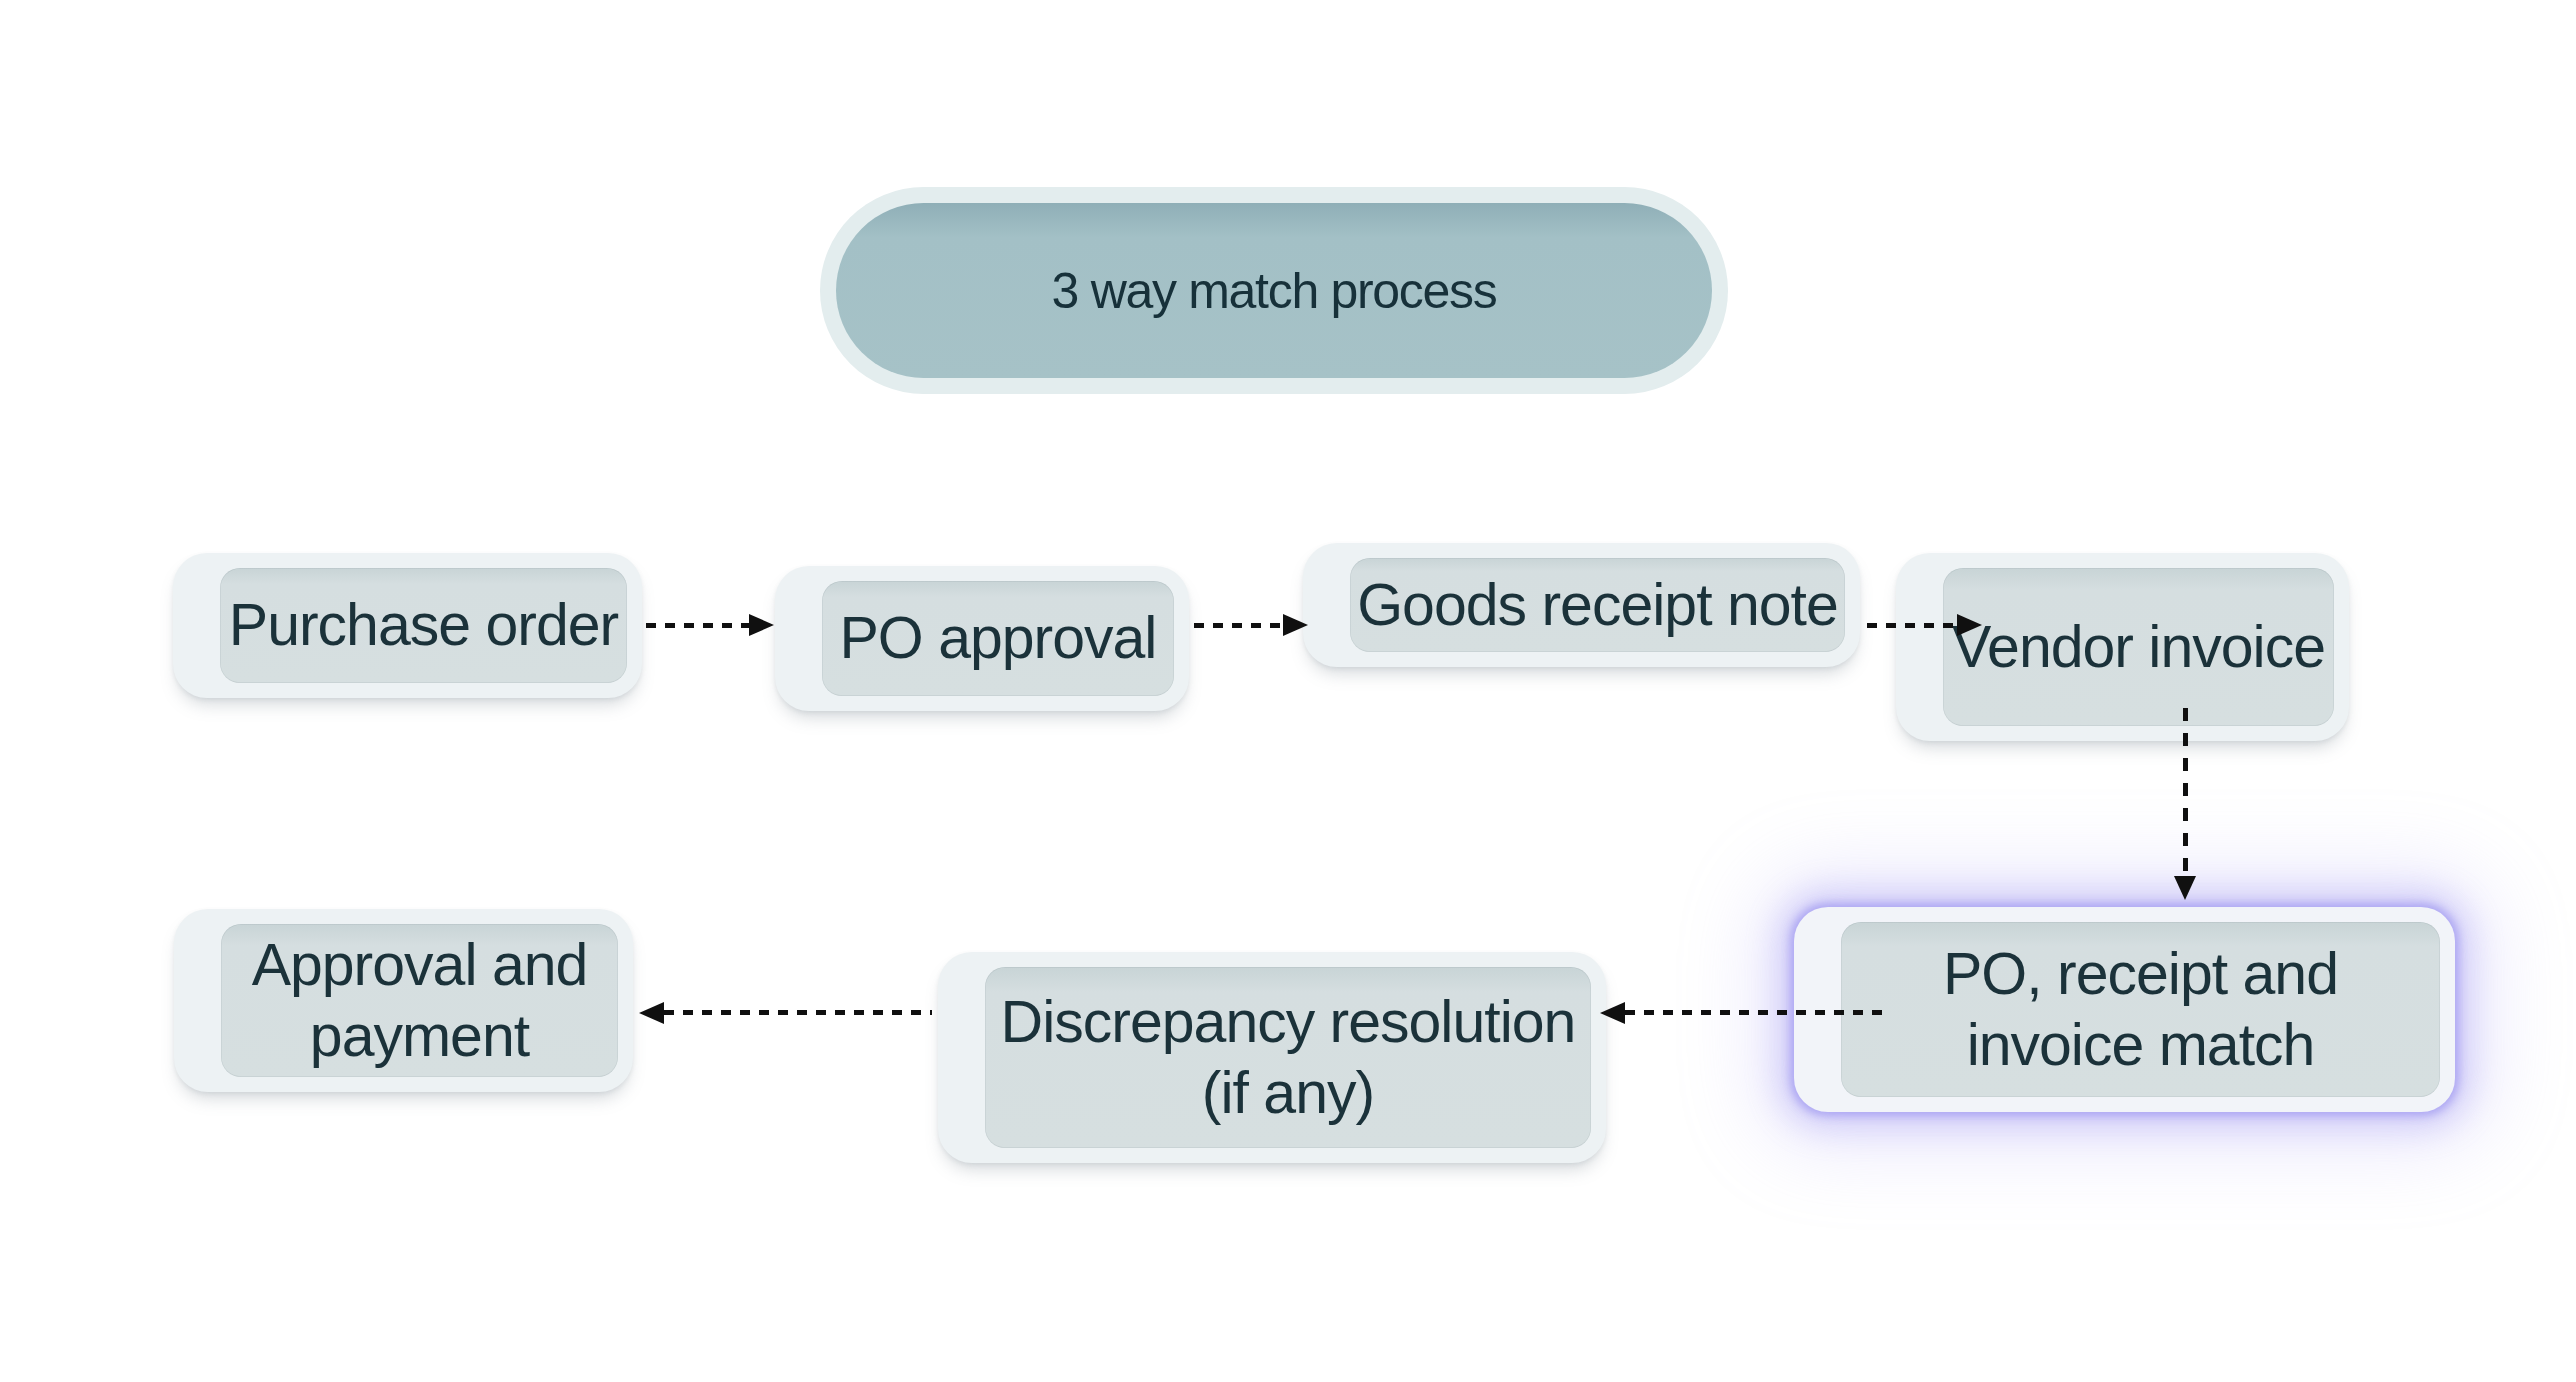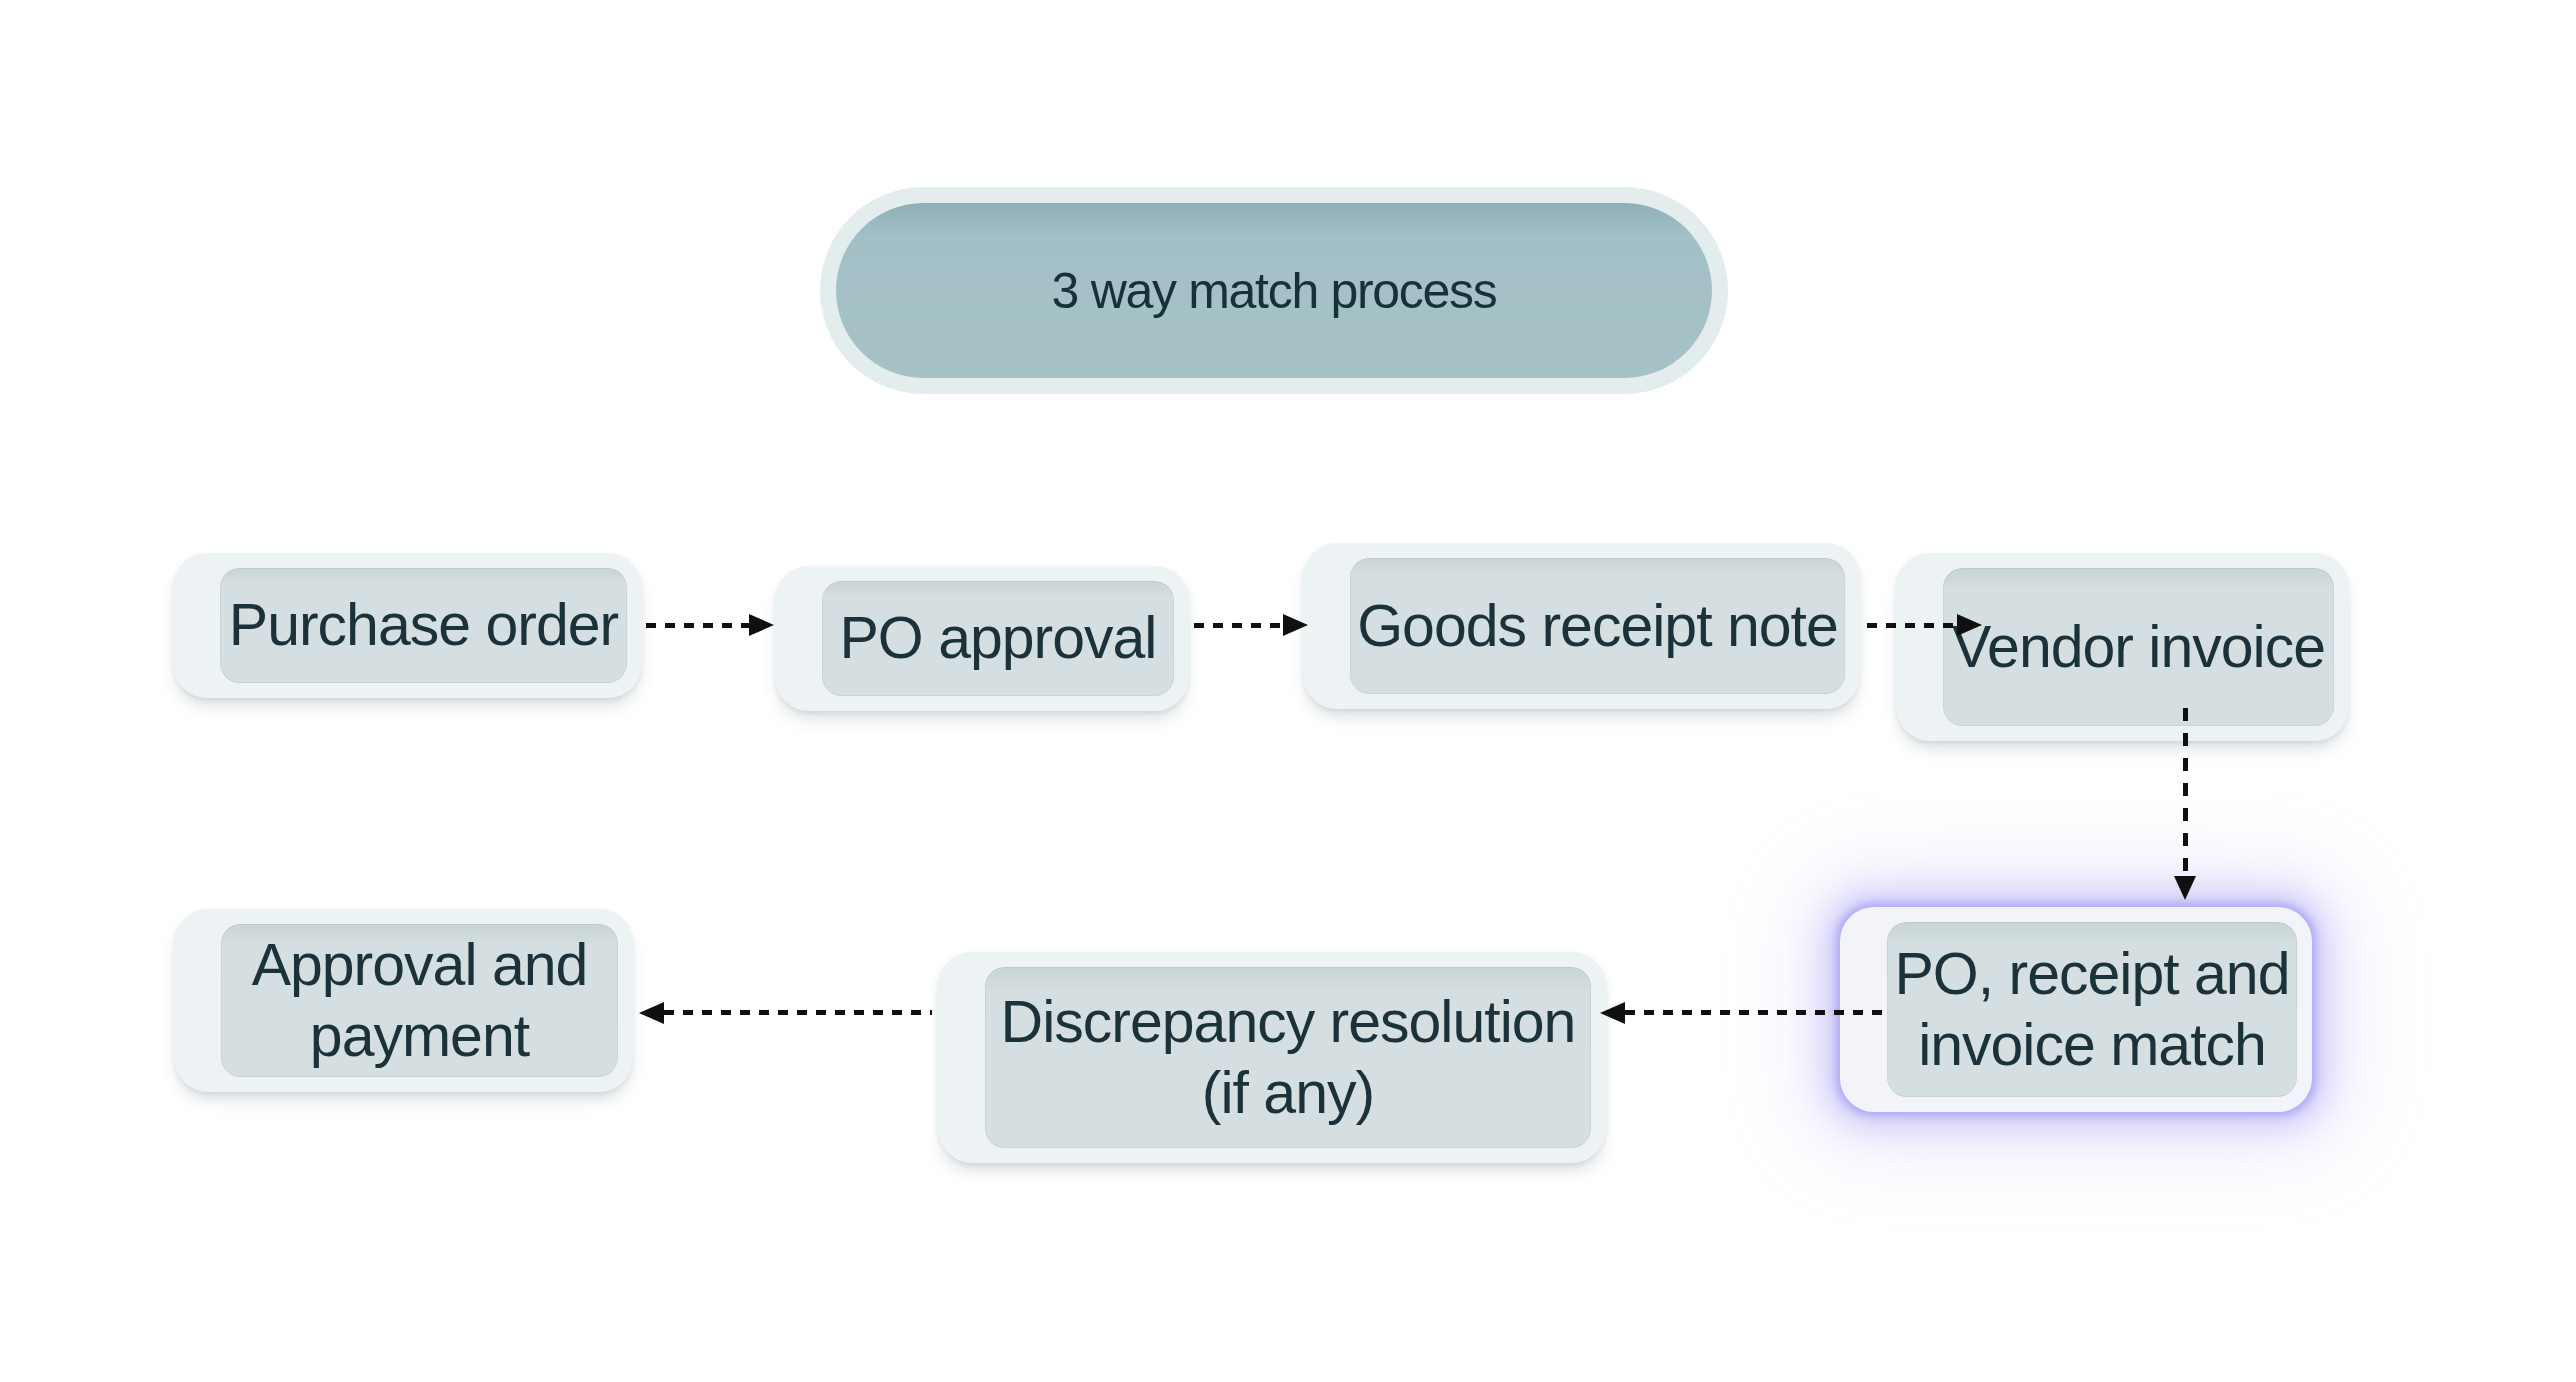--- a/index.html
+++ b/index.html
@@ -76,21 +76,21 @@
       <span class="node-label">Purchase order</span>
     </div>
   </div>
 
   <div class="node oneline" style="left:775px;top:566px;width:414px;height:145px;">
     <div class="node-inner">
       <span class="node-label">PO approval</span>
     </div>
   </div>
 
-  <div class="node oneline" style="left:1303px;top:543px;width:557px;height:166px;">
+  <div class="node oneline" style="left:1303px;top:543px;width:557px;height:124px;">
     <div class="node-inner">
       <span class="node-label">Goods receipt note</span>
     </div>
   </div>
 
   <div class="node oneline" style="left:1896px;top:553px;width:453px;height:188px;">
     <div class="node-inner">
       <span class="node-label">Vendor invoice</span>
     </div>
   </div>
@@ -102,21 +102,21 @@
     </div>
   </div>
 
   <div class="node" style="left:938px;top:952px;width:668px;height:211px;">
     <div class="node-inner">
       <span class="node-label">Discrepancy resolution
 (if any)</span>
     </div>
   </div>
 
-  <div class="node highlight" style="left:1840px;top:907px;width:472px;height:205px;">
+  <div class="node highlight" style="left:1794px;top:907px;width:629px;height:205px;padding-left:32px;">
     <div class="node-inner">
       <span class="node-label">PO, receipt and
 invoice match</span>
     </div>
   </div>
 
   <div>
     <div class="dash-h" style="left:646px;top:623px;width:103px;"></div>
     <div class="head right" style="left:749px;top:614px;"></div>
   </div>

